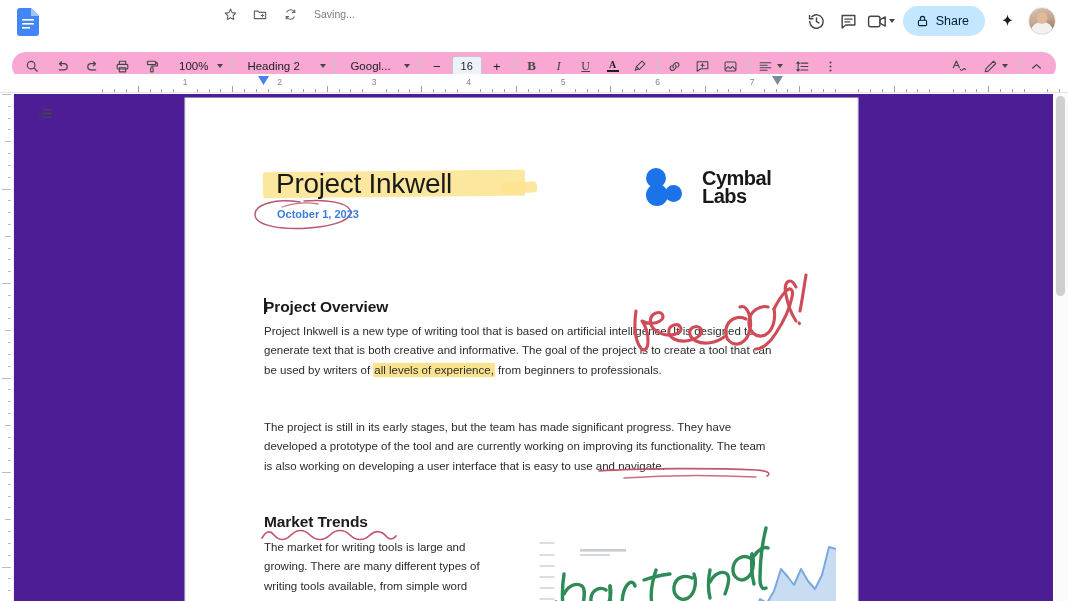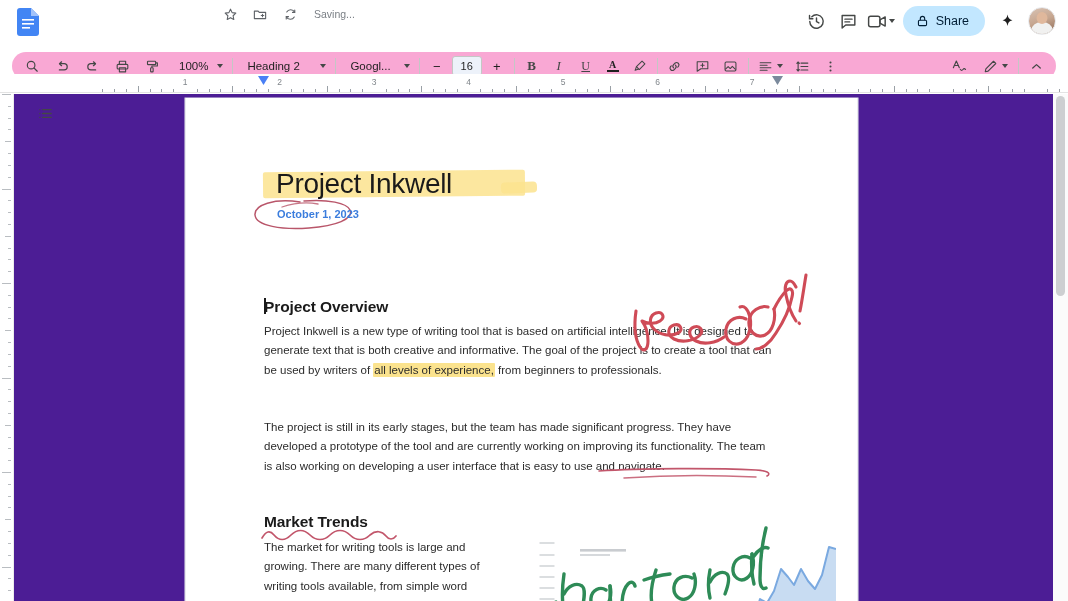--- a/index.html
+++ b/index.html
@@ -629,20 +629,31 @@
         <div class="title-hl"></div>
         <div class="title-hl2"></div>
         <div class="doc-title-big">Project Inkwell</div>
 
         <svg class="date-circle annot" viewBox="0 0 124 36" width="124" height="36">
           <path d="M52 6 C26 2, 6 9, 7 19 C8 30, 34 34, 61 32 C88 30, 106 23, 102 14 C99 7, 80 3, 56 5" fill="none" stroke="#b9566a" stroke-width="1.5" stroke-linecap="round"></path>
           <path d="M34 11 C46 7, 60 6, 70 8" fill="none" stroke="#b9566a" stroke-width="1.3" stroke-linecap="round" opacity=".8"></path>
         </svg>
         <div class="doc-date">October 1, 2023</div>
 
+        <div class="logo-wrap">
+          <div class="logo-mark">
+            <span class="lcirc" style="left:0px;top:0px;width:20px;height:20px;"></span>
+            <span class="lcirc" style="left:0px;top:16px;width:22px;height:22px;"></span>
+            <span class="lcirc" style="left:19px;top:17px;width:17px;height:17px;"></span>
+          </div>
+          <div class="logo-text">
+            <span>Cymbal</span>
+            <span>Labs</span>
+          </div>
+        </div>
 
         <div class="h2" style="left:78px;top:200px;">
           <span class="caret-text"></span>
           <span>Project Overview</span>
         </div>
 
         <div class="para" style="left:78px;top:224px;">
           <span>Project Inkwell is a new type of writing tool that is based on artificial intelligence. It is designed to generate text that is both creative and informative. The goal of the project is to create a tool that can be used by writers of </span><span class="hl-exp">all levels of experience,</span><span> from beginners to professionals.</span>
         </div>
 

